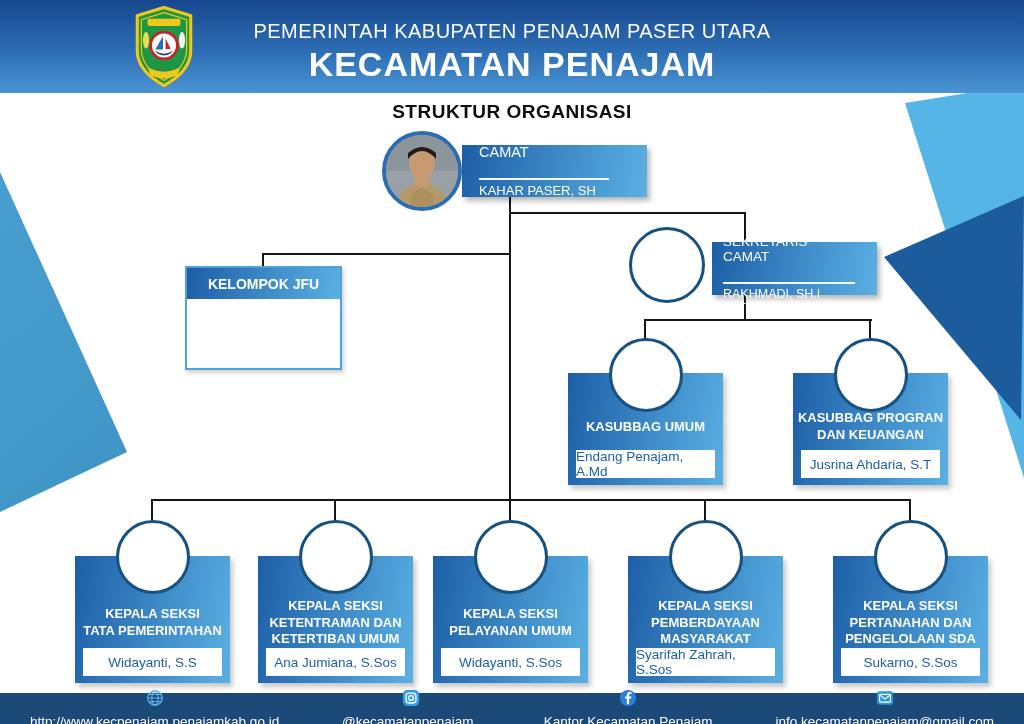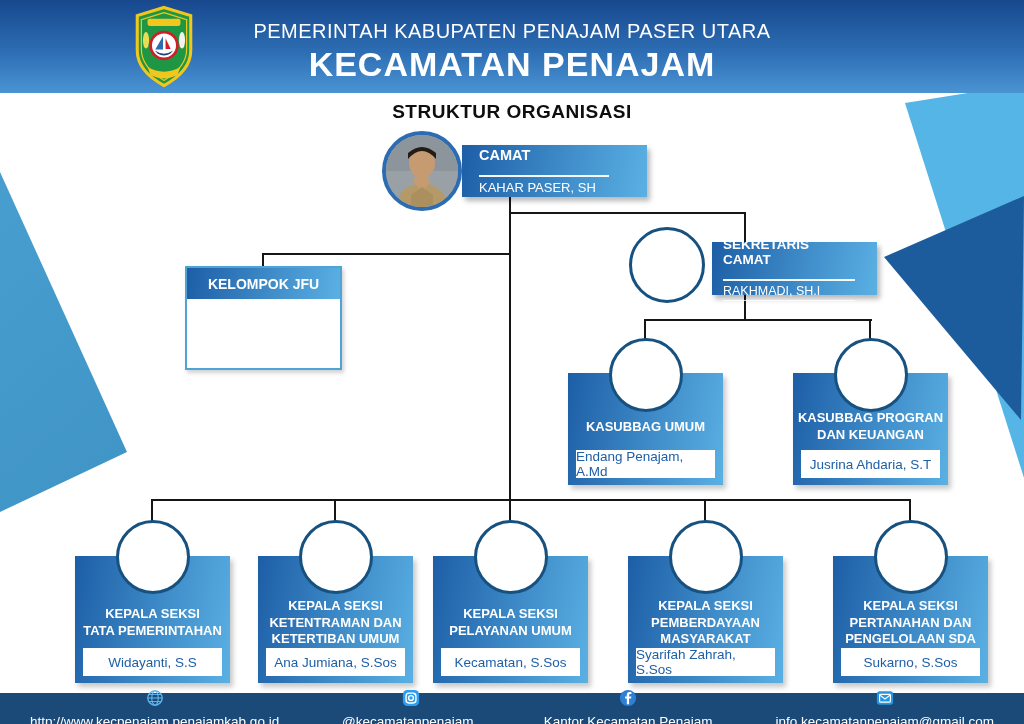--- a/index.html
+++ b/index.html
@@ -25,21 +25,21 @@
                font-size:19px;font-weight:bold;color:#0e0e0e;letter-spacing:.5px;}
 
   
   .conn{position:absolute;background:#161616;z-index:1;}
 
   
   .grad{background:linear-gradient(100deg,#1d5ea6 0%,#3f8cc9 55%,#5ab0e3 100%);}
   .circle{position:absolute;background:#fff;border:3px solid #17517f;border-radius:50%;z-index:3;}
   .bar{position:absolute;z-index:3;color:#fff;display:flex;flex-direction:column;
        justify-content:center;box-shadow:3px 4px 5px rgba(0,0,0,.28);}
-  .bar .t{font-weight:bold;border-bottom:2px solid rgba(255,255,255,.95);padding-bottom:12px;}
+  .bar .t{font-weight:normal;border-bottom:2px solid rgba(255,255,255,.95);padding-bottom:18px;}
   .bar .n{margin-top:3px;}
   .card{position:absolute;width:155px;z-index:2;box-shadow:3px 4px 5px rgba(0,0,0,.22);}
   .card .c-circle{position:absolute;width:68px;height:68px;left:50%;transform:translateX(-50%);}
   .card .c-title{position:absolute;left:4px;right:4px;display:flex;flex-direction:column;
                  align-items:center;justify-content:center;color:#fff;font-weight:bold;
                  font-size:13px;line-height:1.28;text-align:center;}
   .card .c-plate{position:absolute;left:8px;right:8px;bottom:7px;height:28px;background:#fff;
                  display:flex;align-items:center;justify-content:center;color:#1e5fa7;
                  font-size:13.5px;}
 
@@ -193,21 +193,21 @@
     <div class="c-plate">Ana Jumiana, S.Sos</div>
   </div>
 
   <div class="card grad sek5 s3">
     <div class="circle c-circle"></div>
     <div class="c-title">
       <span>KEPALA SEKSI</span>
       <span>PELAYANAN UMUM</span>
       <span></span>
     </div>
-    <div class="c-plate">Kecamatan, S.Sos</div>
+    <div class="c-plate">Widayanti, S.Sos</div>
   </div>
 
   <div class="card grad sek5 s4">
     <div class="circle c-circle"></div>
     <div class="c-title">
       <span>KEPALA SEKSI</span>
       <span>PEMBERDAYAAN</span>
       <span>MASYARAKAT</span>
     </div>
     <div class="c-plate">Syarifah Zahrah, S.Sos</div>

